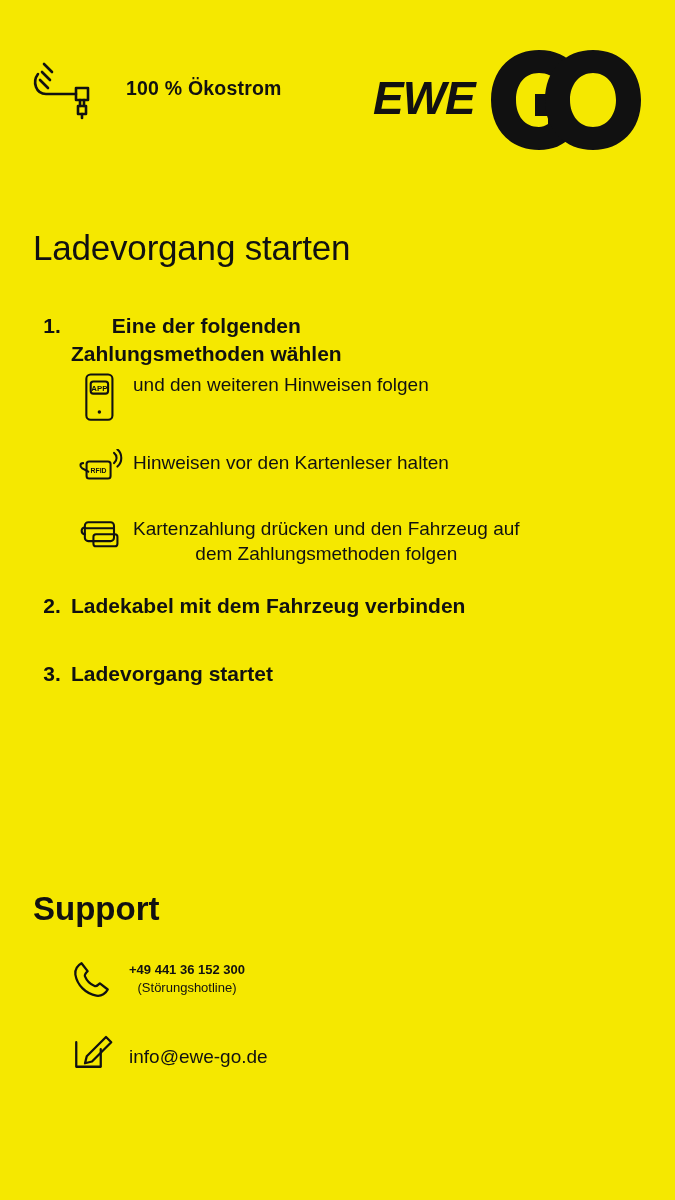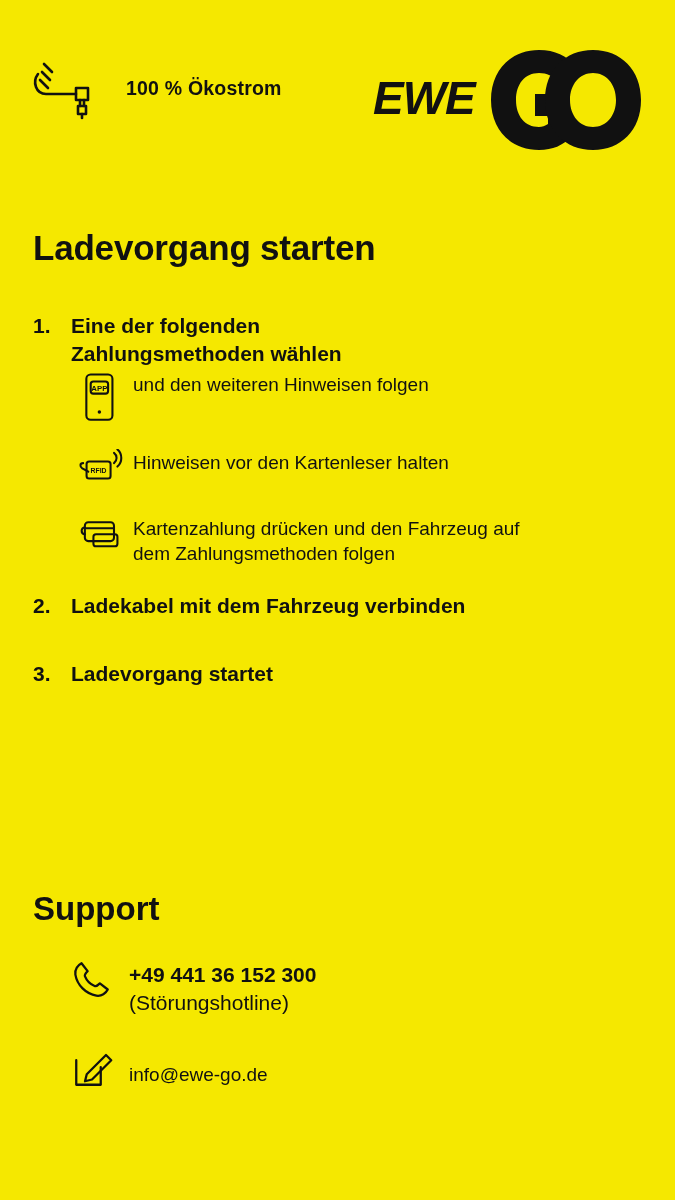--- a/index.html
+++ b/index.html
@@ -14,20 +14,21 @@
     color: #111111;
     overflow: hidden;
     position: relative;
   }
 
   .page {
     position: relative;
     width: 568px;
     height: 1200px;
     box-sizing: border-box;
+    text-align: center;
   }
 
   
   .header {
     position: absolute;
     top: 48px;
     left: 0;
     width: 675px;
     height: 110px;
   }
@@ -58,21 +59,21 @@
     height: 104px;
     width: 268px;
   }
 
   
   .headline {
     position: absolute;
     left: 33px;
     top: 228px;
     font-size: 35px;
-    font-weight: bold;
+    font-weight: normal;
     letter-spacing: -0.2px;
     color: #111111;
   }
 
   
   .steps {
     position: absolute;
     left: 33px;
     top: 312px;
     width: 610px;
@@ -146,21 +147,21 @@
     margin-bottom: 30px;
   }
   .support-icon {
     flex: 0 0 58px;
     width: 58px;
     display: flex;
     justify-content: flex-start;
     align-items: flex-start;
   }
   .support-text {
-    font-size: 21px;
+    font-size: 13px;
     line-height: 1.35;
     color: #111111;
     padding-top: 3px;
   }
   .support-text .strong {
     font-weight: bold;
     display: block;
   }
   .support-text .sub {
     display: block;

